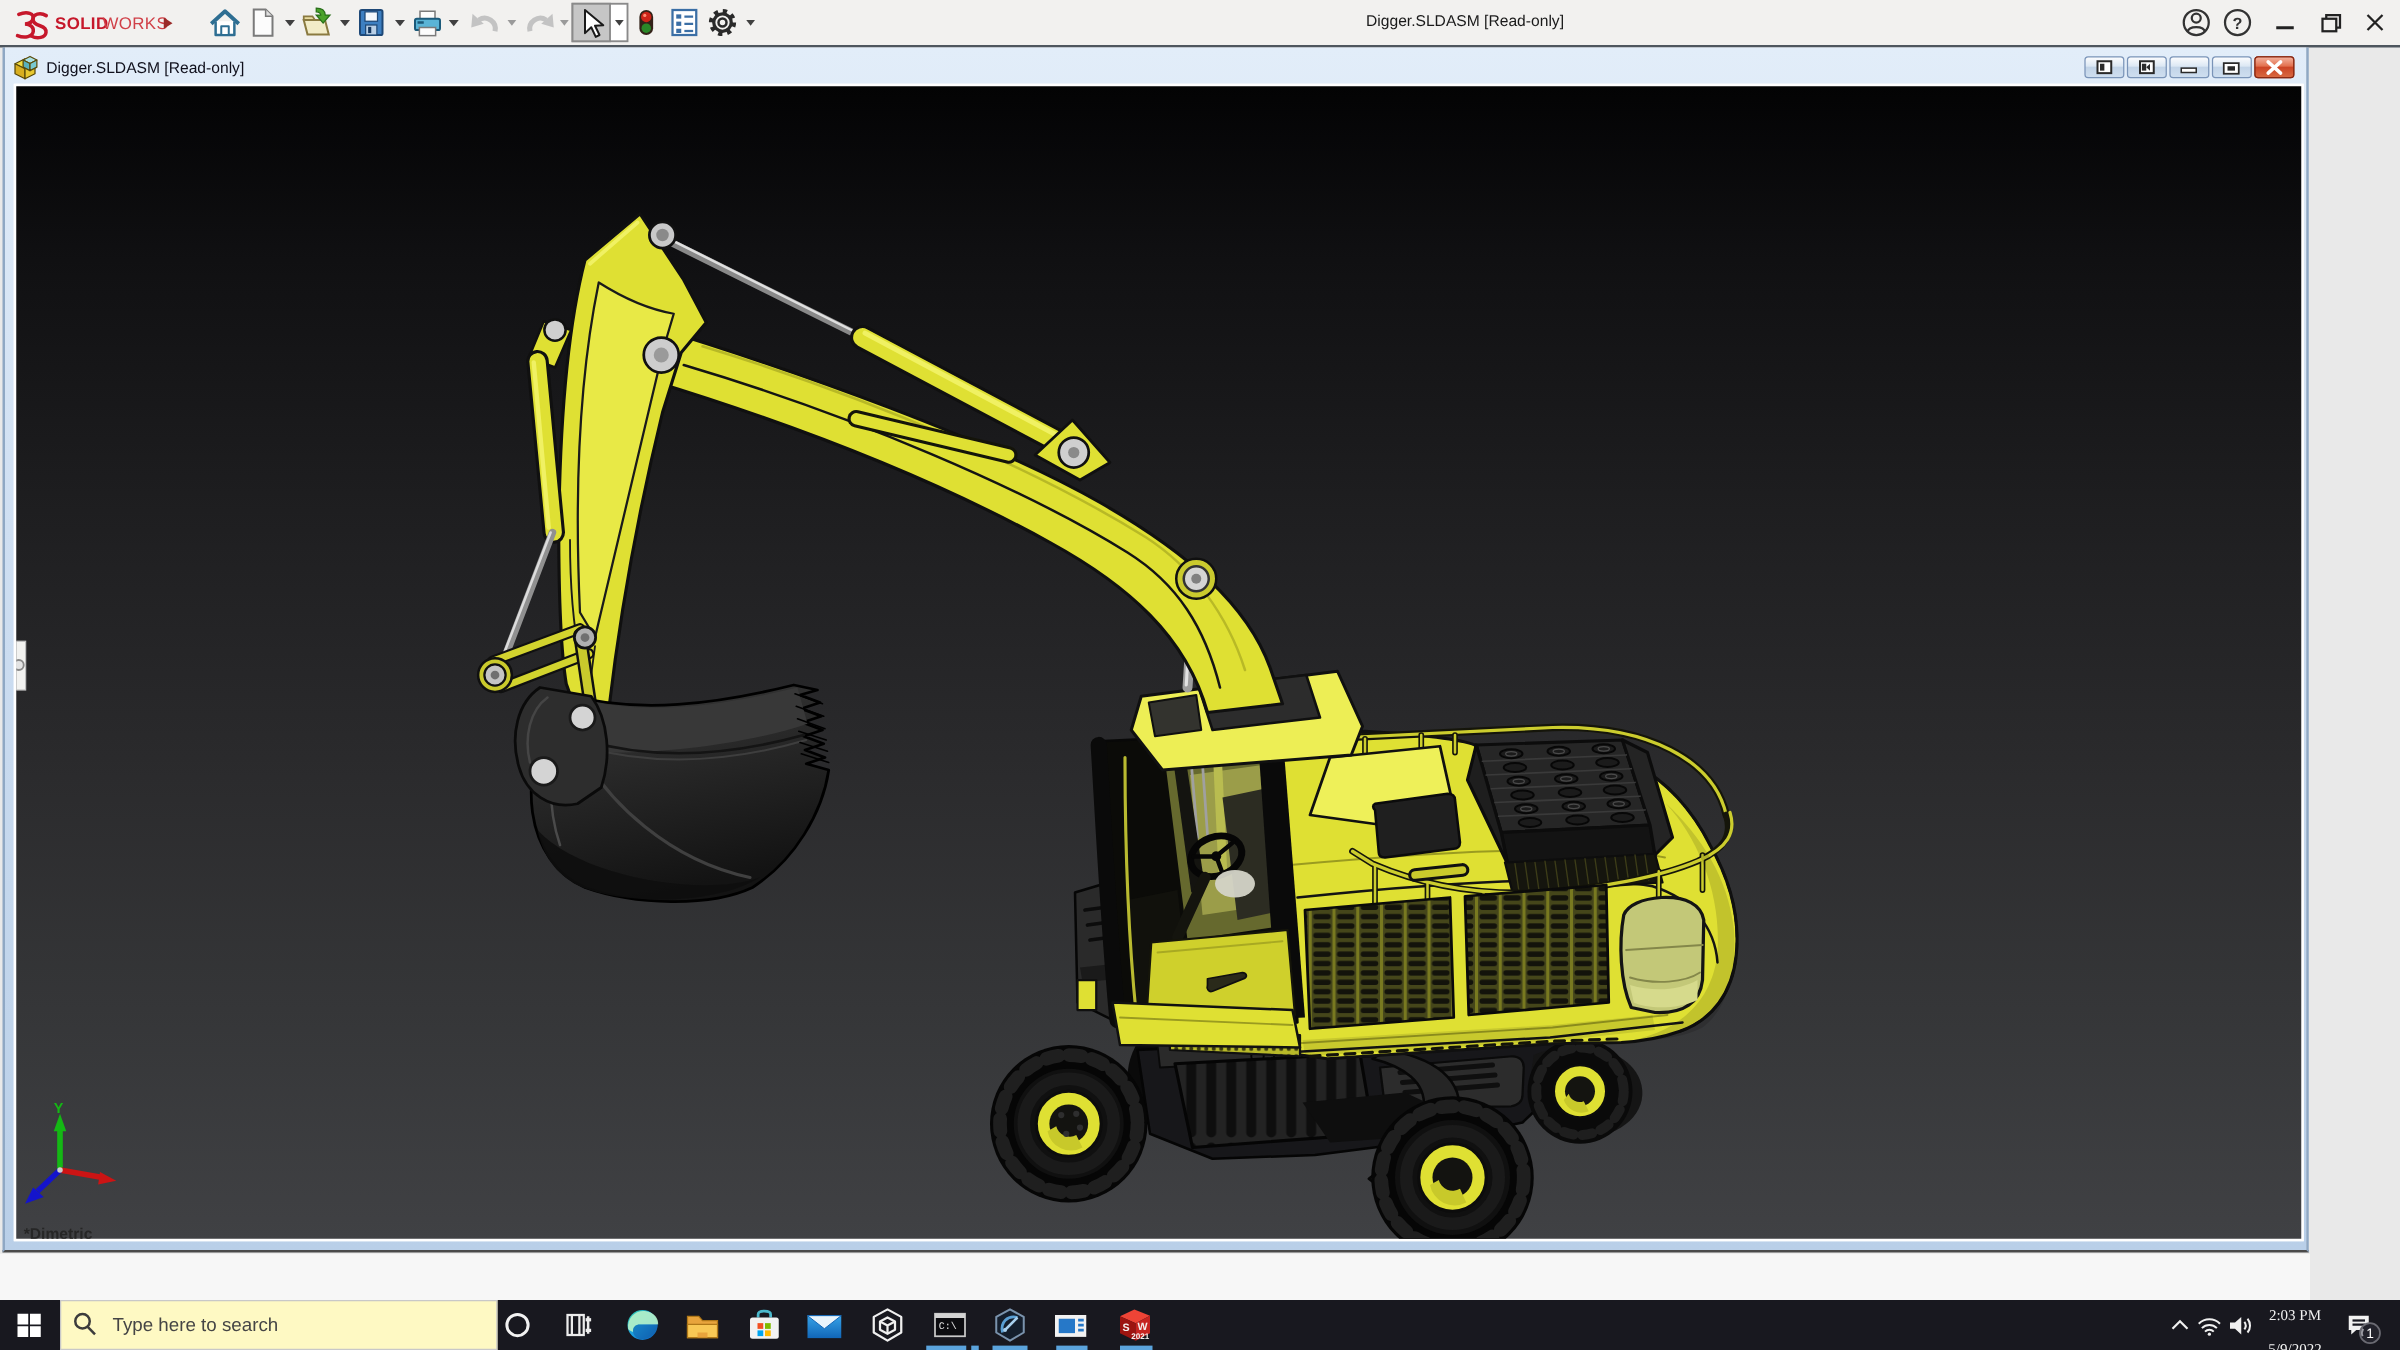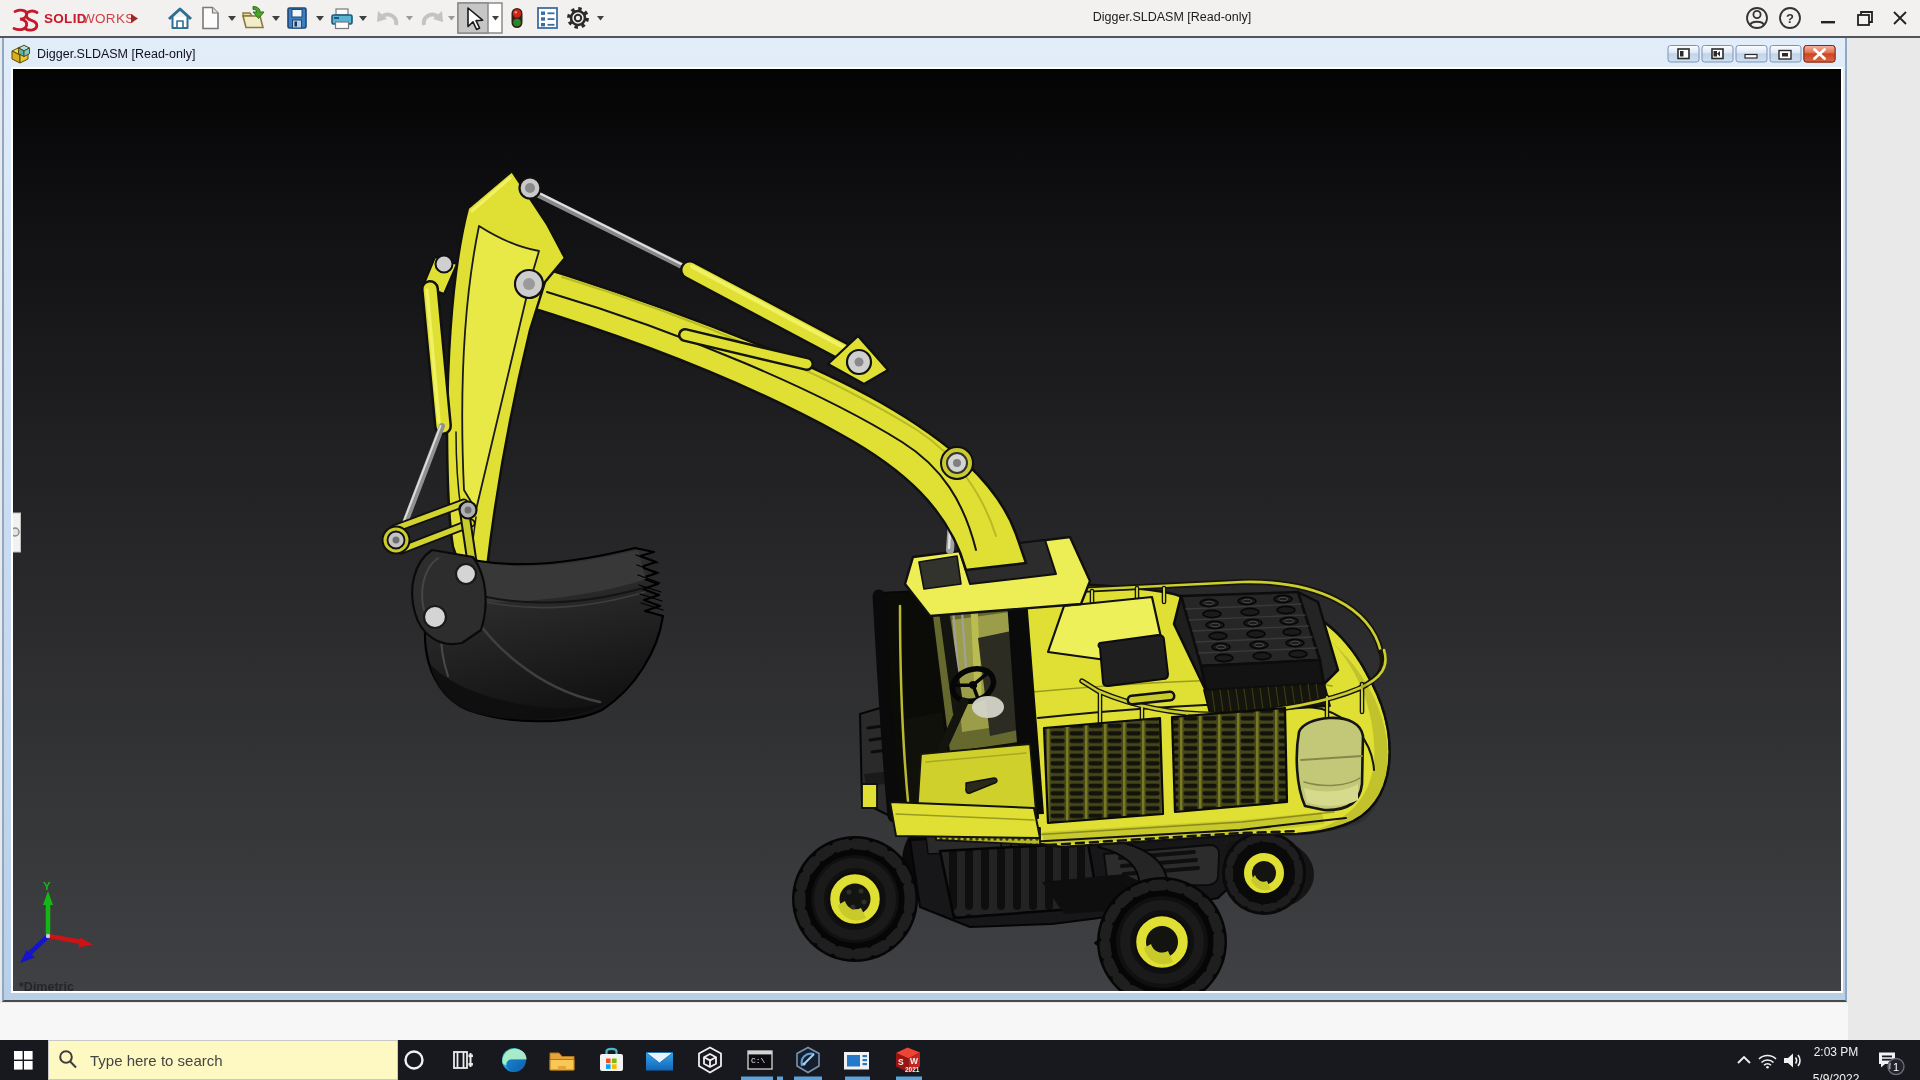--- a/index.html
+++ b/index.html
@@ -6,21 +6,21 @@
   #topbar{position:absolute;left:0;top:0;width:1920px;height:36px;background:#f2f1ef;border-bottom:2px solid #4e565e;}
   #title-main{position:absolute;left:1052px;width:240px;text-align:center;top:10px;font-size:12.5px;color:#1a1a1a;}
   #docwin{position:absolute;left:2px;top:38px;width:1845px;height:964px;background:linear-gradient(180deg,#e2edf9 0%,#cfdff2 40%,#b9cfe8 100%);border-left:2px solid #8fa8c4;border-right:2px solid #8fa8c4;border-bottom:2px solid #4a4a4a;box-sizing:border-box;}
   #doctitle{position:absolute;left:33px;top:9px;font-size:12.5px;color:#10101c;}
   #viewport{position:absolute;left:7px;top:29px;width:1832px;height:926px;background:#fff;border:2px solid #ffffff;box-sizing:border-box;}
   #vpinner{position:absolute;left:0px;top:0px;width:1828px;height:922px;overflow:hidden;background:linear-gradient(180deg,#030304 0%,#101012 15%,#202022 40%,#2b2b2d 60%,#353638 80%,#404144 100%);}
   #statusbar{position:absolute;left:0px;top:1003px;width:1848px;height:37px;background:#f7f7f7;}
   #taskbar{position:absolute;left:0;top:1040px;width:1920px;height:40px;background:#18181f;}
   #searchbox{position:absolute;left:48px;top:1040px;width:350px;height:40px;background:#fef9c3;border:1px solid #c8c8c8;box-sizing:border-box;}
   #searchbox span{position:absolute;left:41px;top:11px;font-size:15px;color:#454545;}
-  .tray{position:absolute;color:#f2f2f2;font-size:12px;text-align:center;}
+  .tray{position:absolute;color:#f2f2f2;font-size:12px;text-align:center;font-family:Liberation Serif, serif;}
 </style>
 </head>
 <body>
   <div id="topbar"></div>
   <div id="title-main">Digger.SLDASM [Read-only]</div>
   <svg id="topicons" style="position:absolute;left:0;top:0" width="1920" height="37" viewBox="0 0 1920 37">
 
     <g fill="none" stroke="#c6182b" stroke-width="2.8" stroke-linecap="round">
       <path d="M 15,11.5 C 22,8.5 27.5,11 26.5,15 C 25.8,17.6 23,19 20,19.2 C 24,19.4 27.2,21.5 26.6,25.2 C 26,29.2 20,31 14,28.5"></path>
       <path d="M 37,12.5 C 32,9.5 26.5,11.5 26.3,15 C 26.1,18 29,19.6 32,20.6 C 35,21.6 37.2,23.2 36.8,26 C 36.3,30 30,31.5 25,28.8"></path>

